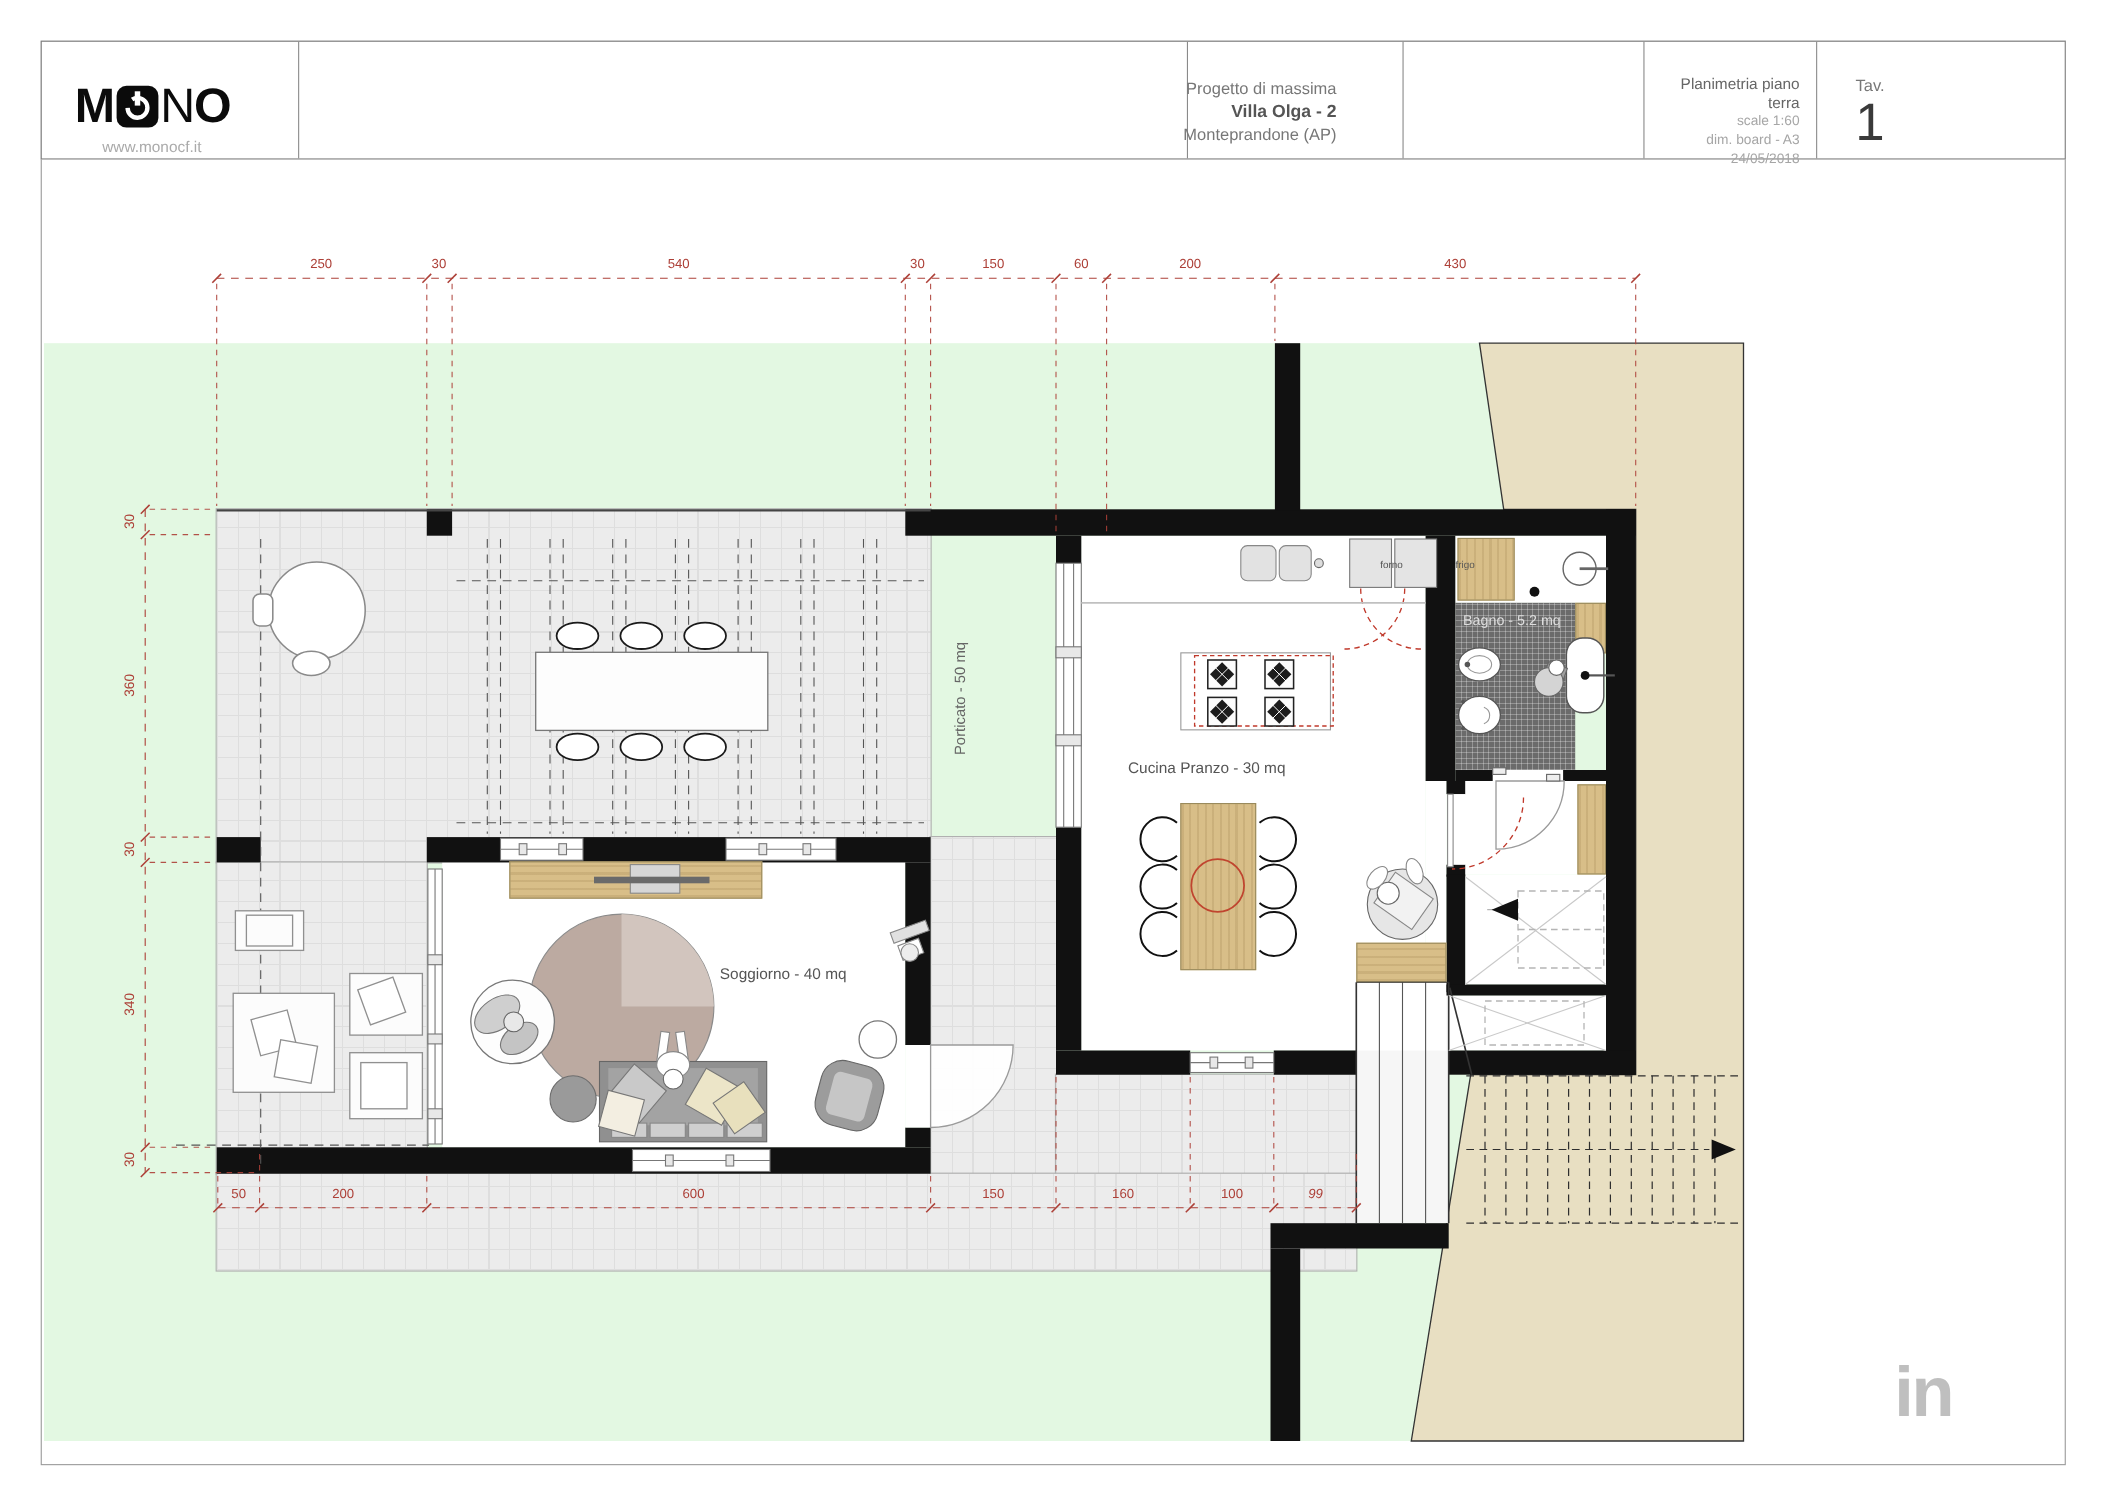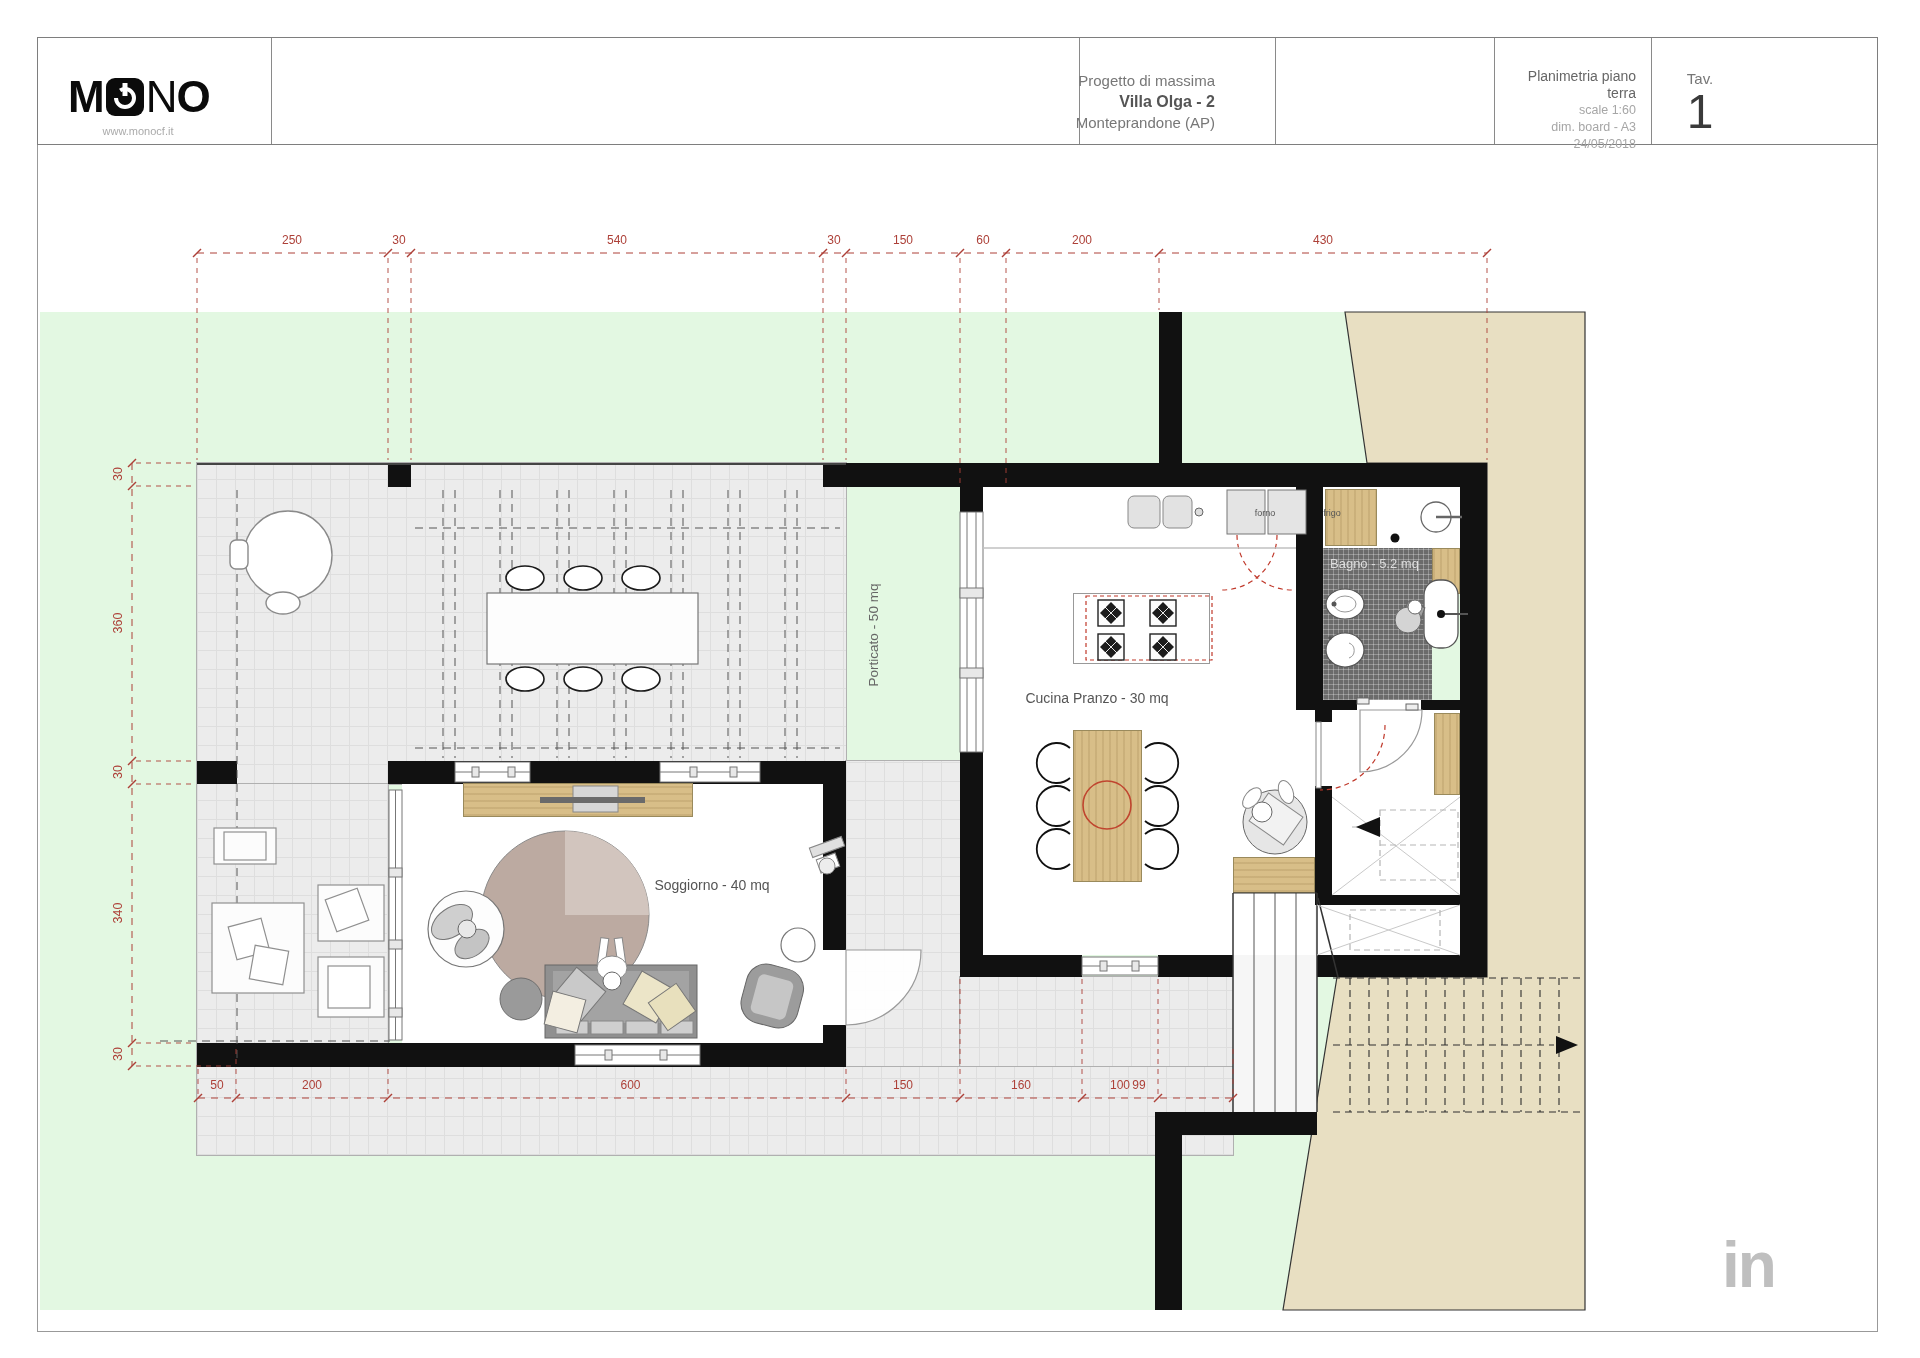--- a/index.html
+++ b/index.html
@@ -52,21 +52,21 @@
   <div class="logo">
     <span class="m">M</span>
       <svg width="40" height="40" viewBox="0 0 40 40" style="position:static;margin:0 1px;">
       <rect x="1" y="1" width="38" height="38" rx="9" fill="#0b0b0b"></rect>
       <circle cx="20" cy="21" r="9" fill="none" stroke="#fff" stroke-width="4" stroke-dasharray="40 9" stroke-dashoffset="-37"></circle>
       <rect x="17.5" y="6" width="5" height="13" fill="#fff"></rect>
     </svg>
       <span class="n">N</span>
       <span class="o">O</span>
   </div>
-  <div class="abs" style="left:68px;top:125px;width:140px;text-align:center;color:#aaa;font-size:11px;">www.monocf.it</div>
+  <div class="abs" style="left:68px;top:125px;width:140px;text-align:center;color:#aaa;font-size:14px;">www.monocf.it</div>
 
   <div class="tb-text-r" style="left:900px;top:70px;width:315px;">
     <div>Progetto di massima</div>
     <div style="font-weight:bold;color:#555;font-size:16px;">Villa Olga - 2</div>
     <div>Monteprandone (AP)</div>
   </div>
 
 
   <div class="tb-text-r" style="left:1498px;top:68px;width:138px;line-height:17px;">
     <div style="color:#666;font-size:14px;">Planimetria piano terra</div>
@@ -476,21 +476,21 @@
   <div class="dimv" style="left:118px;top:772px;">30</div>
   <div class="dimv" style="left:118px;top:913px;">340</div>
   <div class="dimv" style="left:118px;top:1054px;">30</div>
 
   <div class="dim" style="left:217px;top:1078px;">50</div>
   <div class="dim" style="left:312px;top:1078px;">200</div>
   <div class="dim" style="left:617px;top:1078px;padding-left:27px;">600</div>
   <div class="dim" style="left:903px;top:1078px;">150</div>
   <div class="dim" style="left:1021px;top:1078px;">160</div>
   <div class="dim" style="left:1120px;top:1078px;">100</div>
-  <div class="dim" style="left:1139px;top:1078px;">99</div>
+  <div class="dim" style="left:1196px;top:1078px;font-style:italic;">99</div>
 
   <div class="vlabel" style="left:873px;top:635px;">Porticato - 50 mq</div>
   <div class="rlabelc" style="left:1097px;top:690px;">Cucina Pranzo - 30 mq</div>
   <div class="rlabelc" style="left:712px;top:877px;">Soggiorno - 40 mq</div>
   <div class="rlabel" style="left:1330px;top:556px;color:#dedede;font-size:13px;">Bagno - 5.2 mq</div>
 
   <div class="applbl" style="left:1227px;top:508px;width:38px;">forno</div>
   <div class="applbl" style="left:1268px;top:508px;width:38px;padding-left:26px;">frigo</div>
 
   <div class="abs" style="left:1722px;top:1228px;font-size:64px;font-weight:bold;color:#bfbfbf;letter-spacing:-2px;">in</div>

